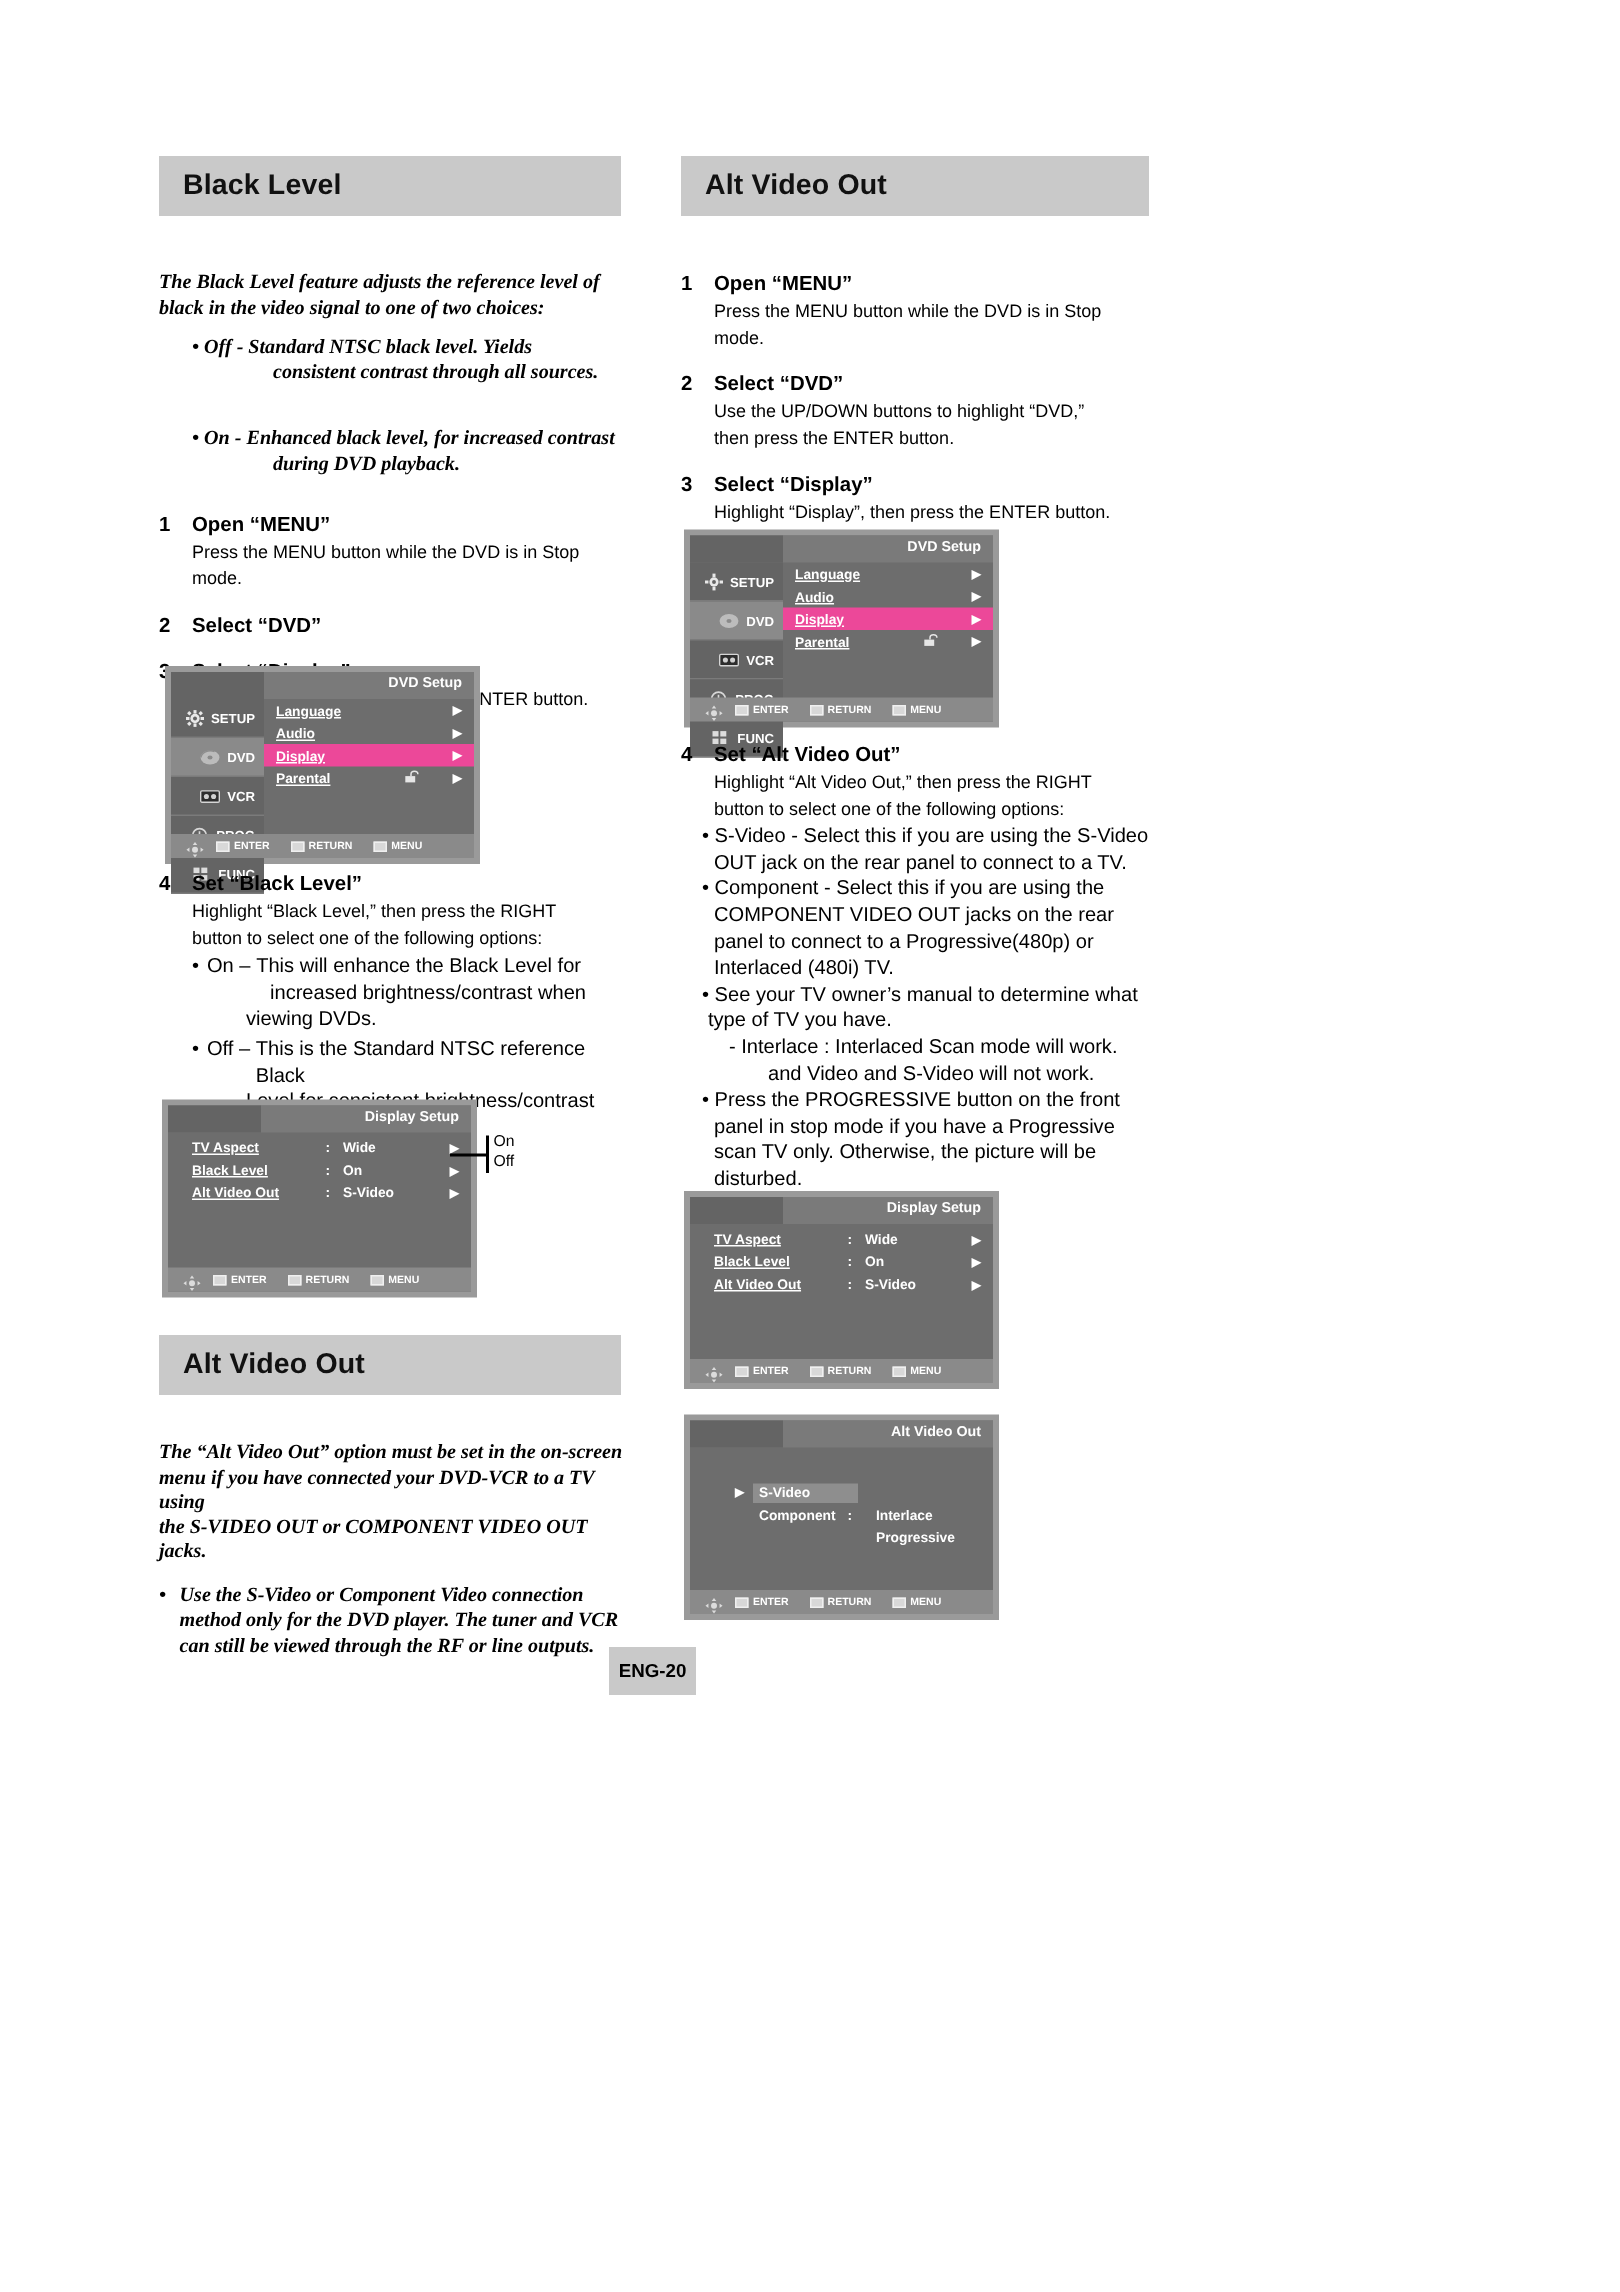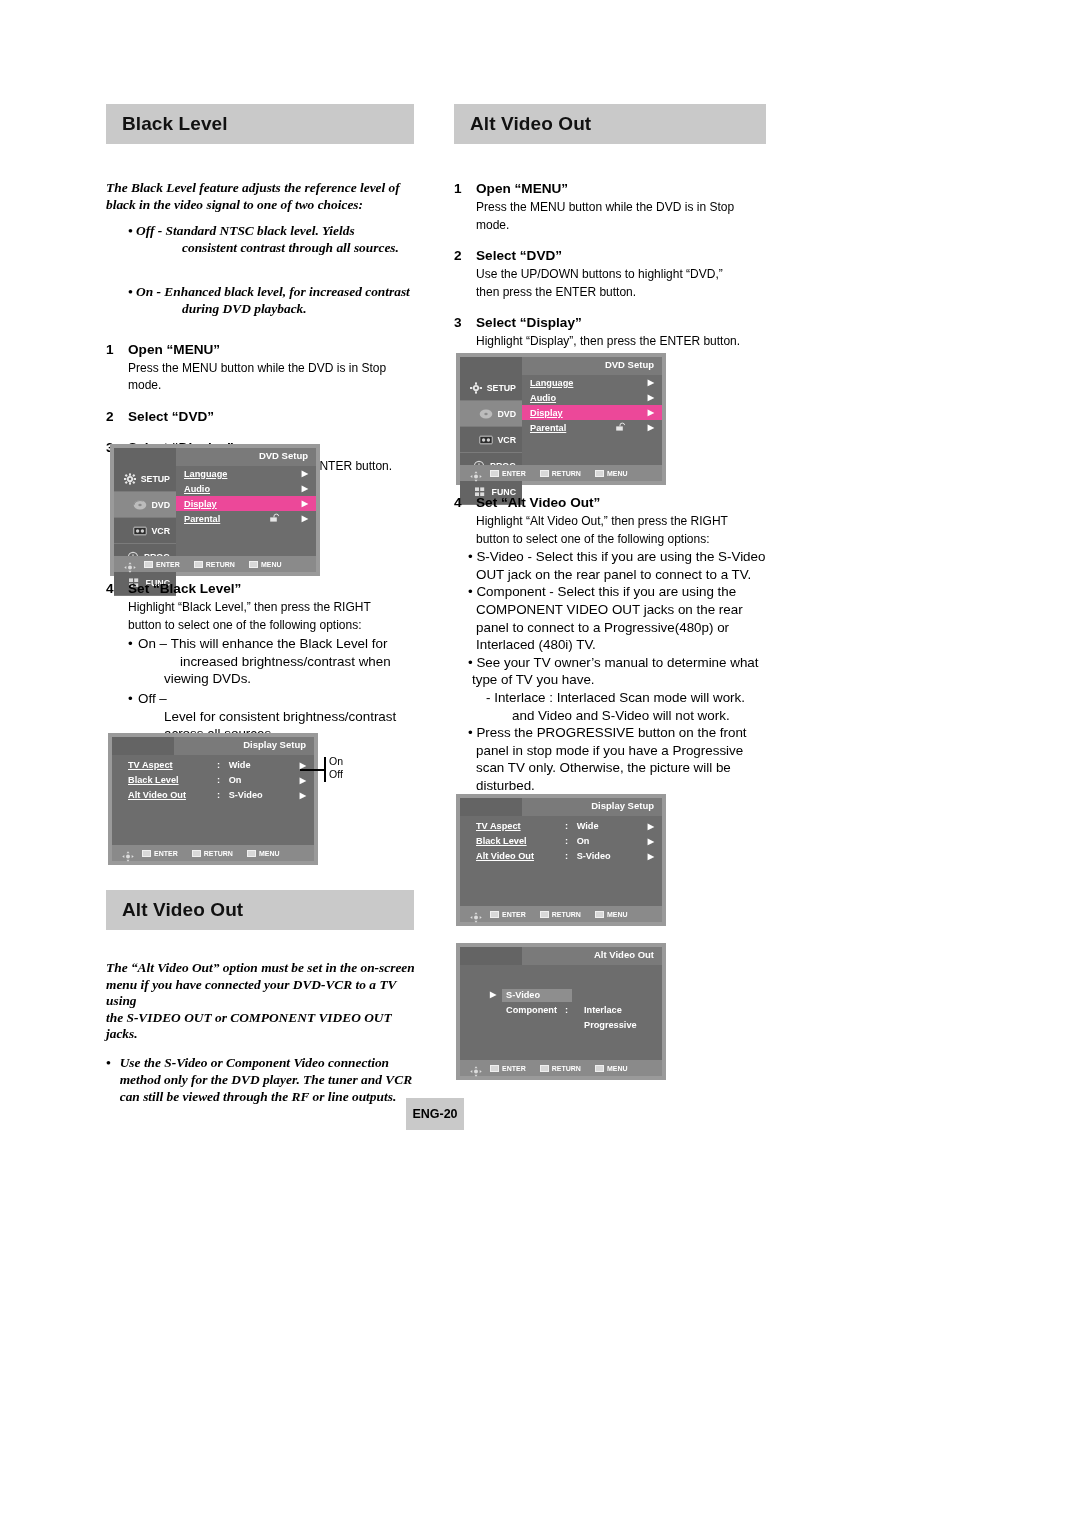--- a/index.html
+++ b/index.html
@@ -464,20 +464,21 @@
         <span class="dot">•</span>
         <span class="lbl">On – </span>
         <span class="txt">This will enhance the Black Level for</span>
       </div>
       <div class="opt-cont deep">increased brightness/contrast when</div>
       <div class="opt-cont deep2">viewing DVDs.</div>
 
       <div class="opt" style="margin-top:2px">
         <span class="dot">•</span>
         <span class="lbl">Off – </span>
+        <span class="txt">This is the Standard NTSC reference Black</span>
       </div>
       <div class="opt-cont deep2">Level for consistent brightness/contrast</div>
       <div class="opt-cont deep2">across all sources.</div>
     </div>
   </div>
 
   <div class="osd" style="position:absolute; left:108px; top:733px; width:210px; height:132px;">
     <div class="osd-inner">
       <div class="osd-titlebar">
         <div class="tabstub"></div>

